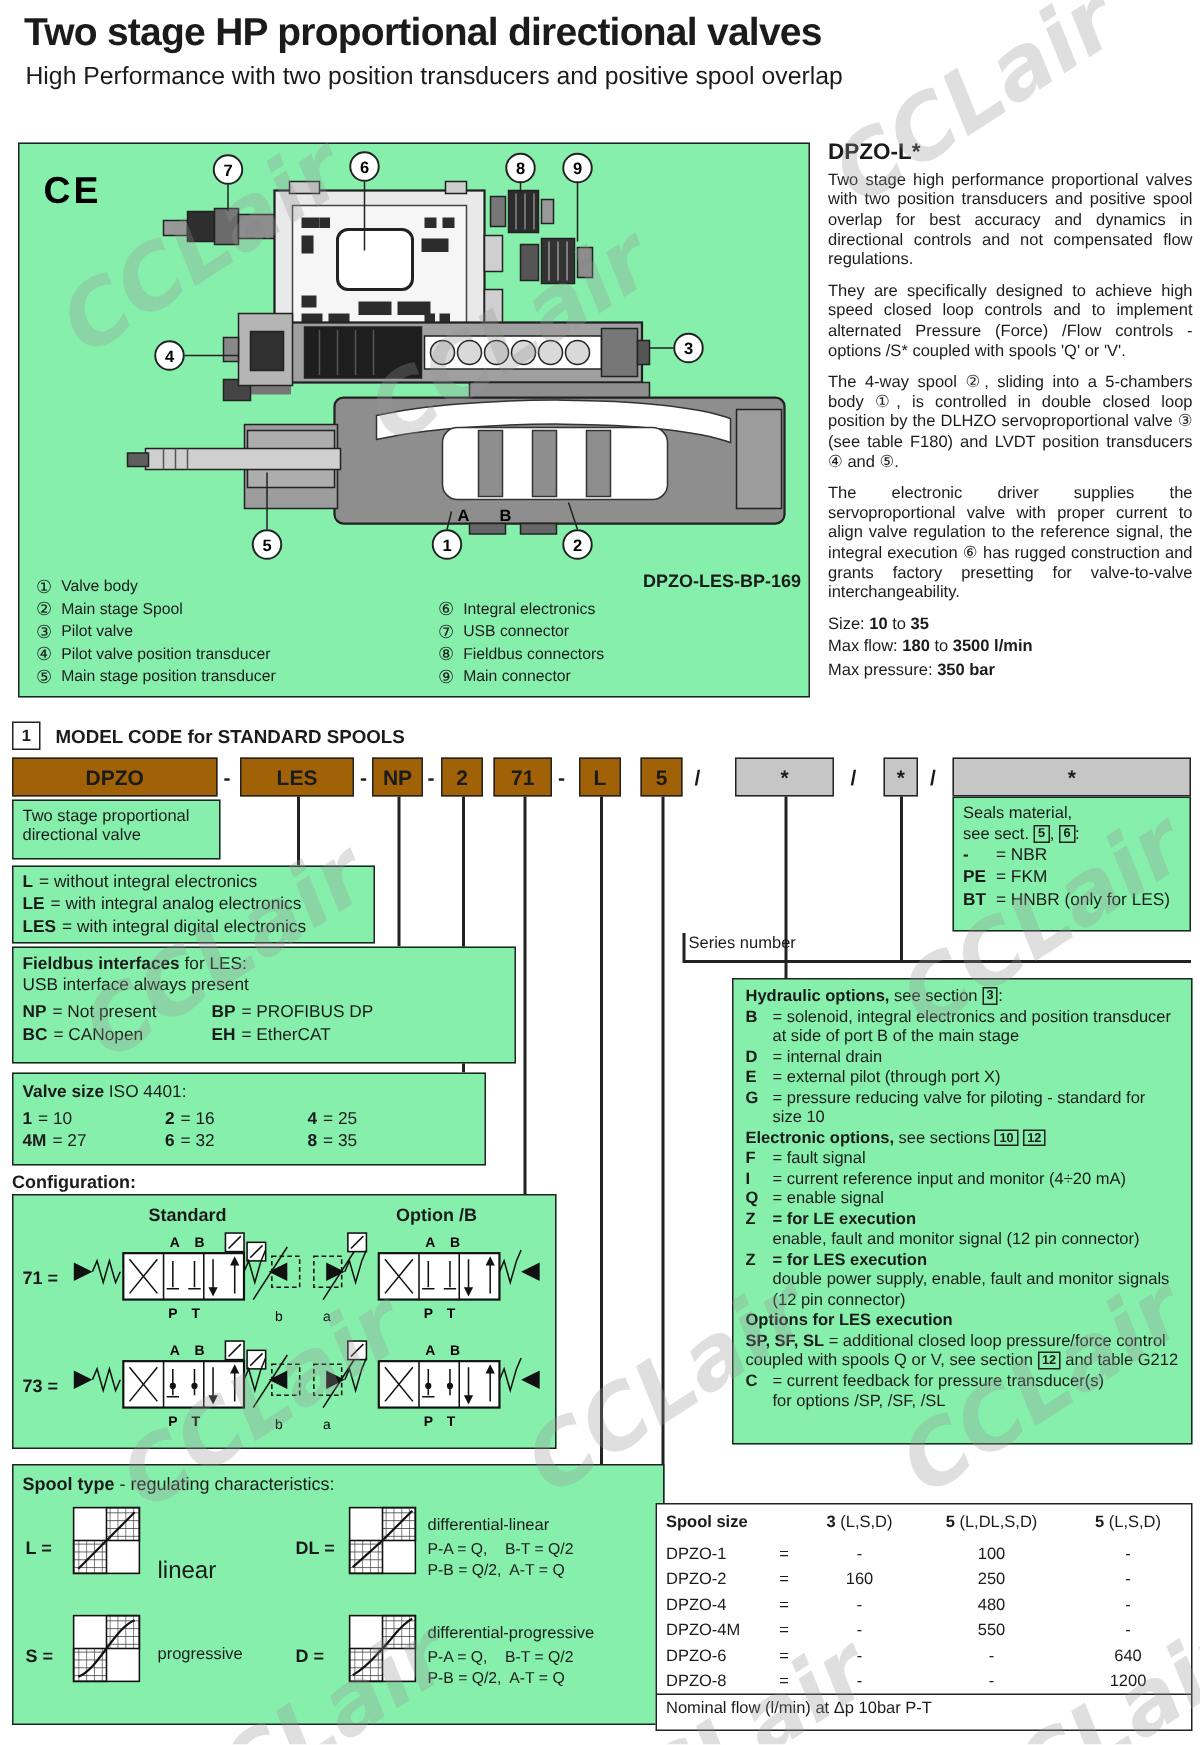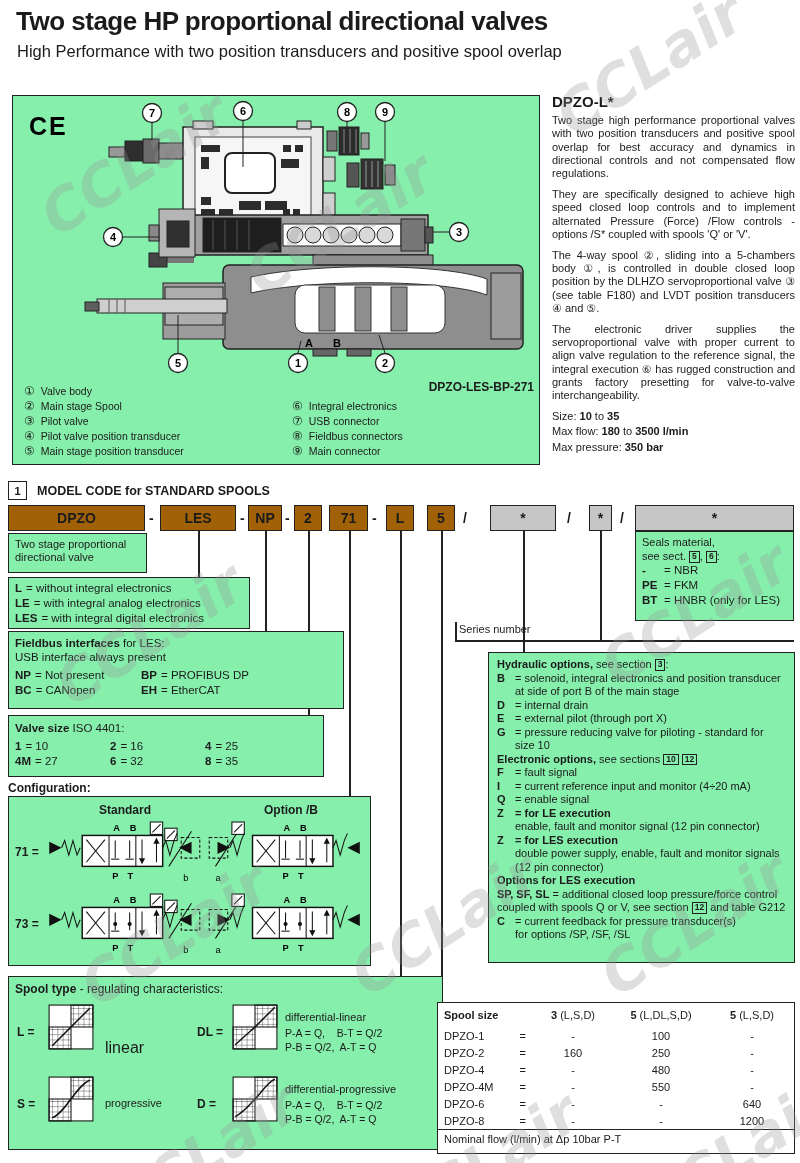--- a/index.html
+++ b/index.html
@@ -231,21 +231,21 @@
           <circle cx="285" cy="266" r="9.5" fill="#fff" stroke="#222" stroke-width="1.3"></circle>
           <text x="285" y="270" font-size="11" font-weight="bold" text-anchor="middle">1</text>
         </g>
       <g>
           <circle cx="372" cy="266" r="9.5" fill="#fff" stroke="#222" stroke-width="1.3"></circle>
           <text x="372" y="270" font-size="11" font-weight="bold" text-anchor="middle">2</text>
         </g>
     </g>
   </svg>
 
-  <div class="caption">DPZO-LES-BP-271</div>
+  <div class="caption">DPZO-LES-BP-169</div>
 
   <div class="legend" style="left:24px;top:384px">
     <div class="row">
         <span class="num">①</span>
         <span>Valve body</span>
       </div>
     <div class="row">
         <span class="num">②</span>
         <span>Main stage Spool</span>
       </div>

